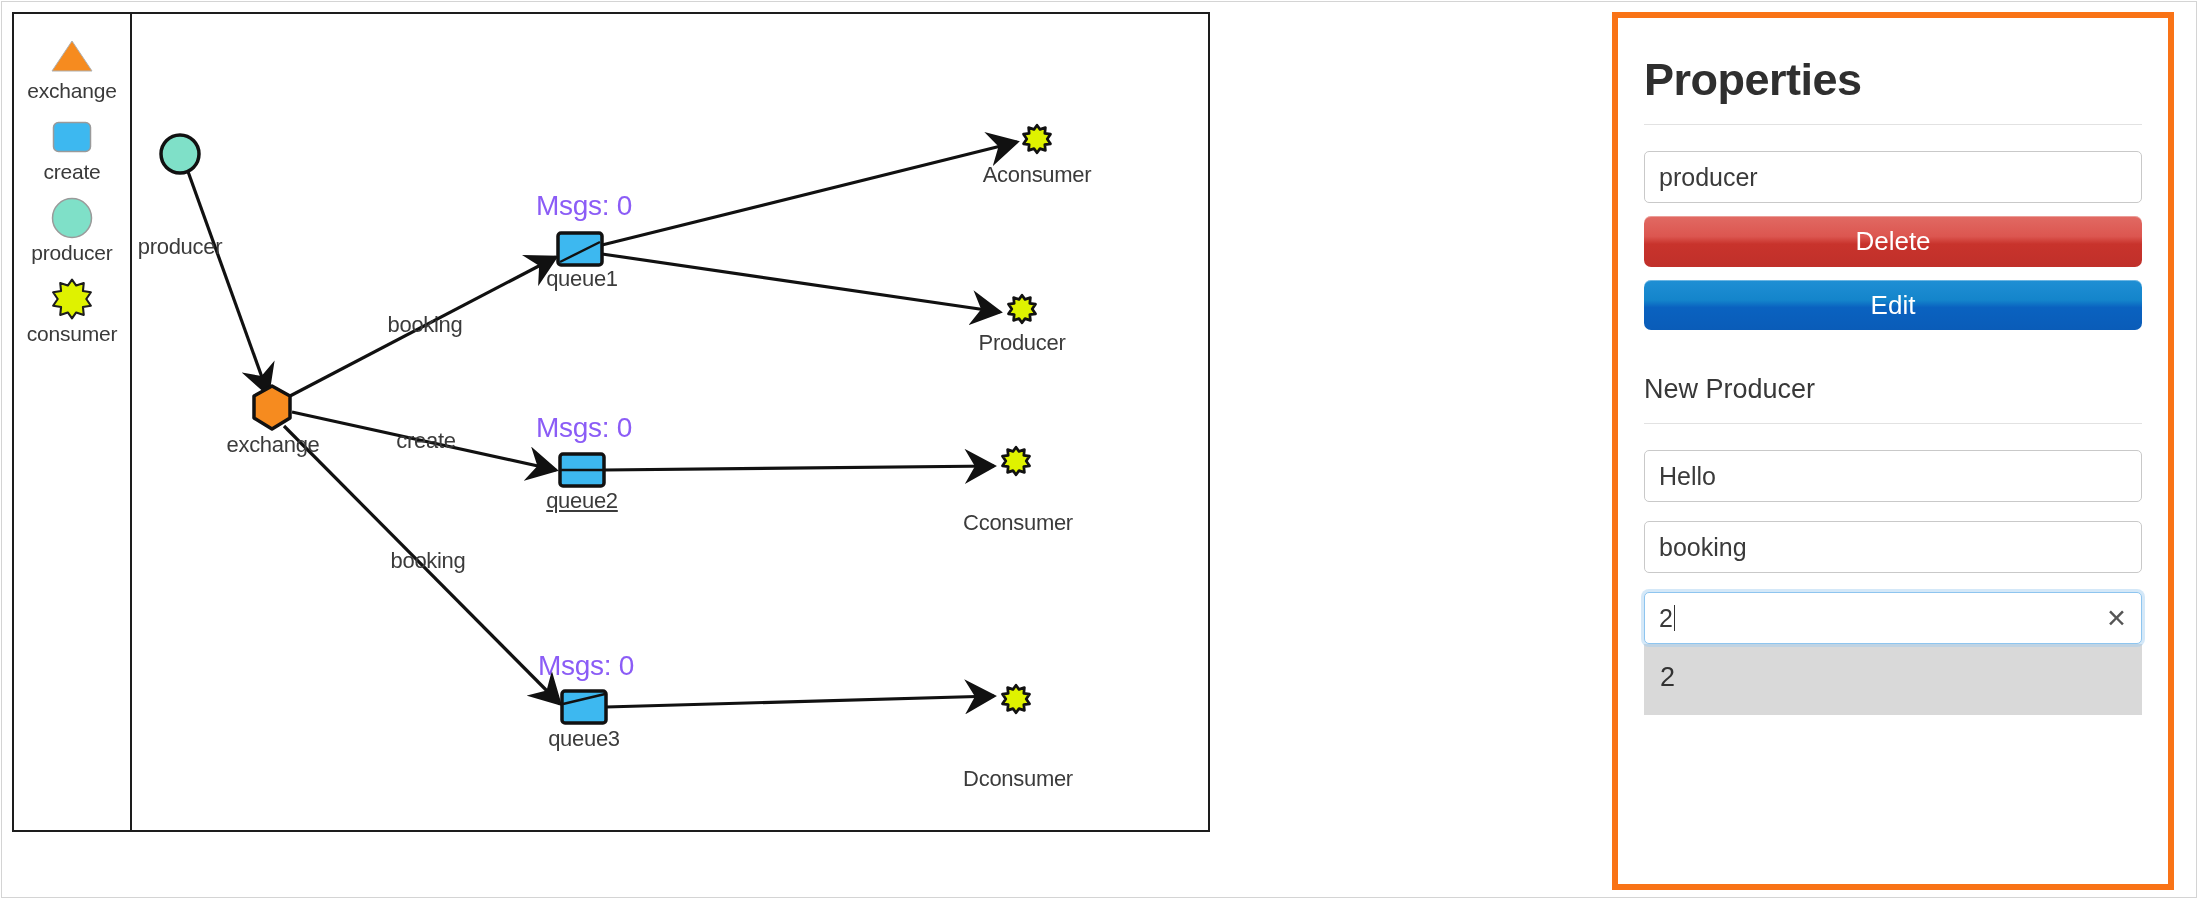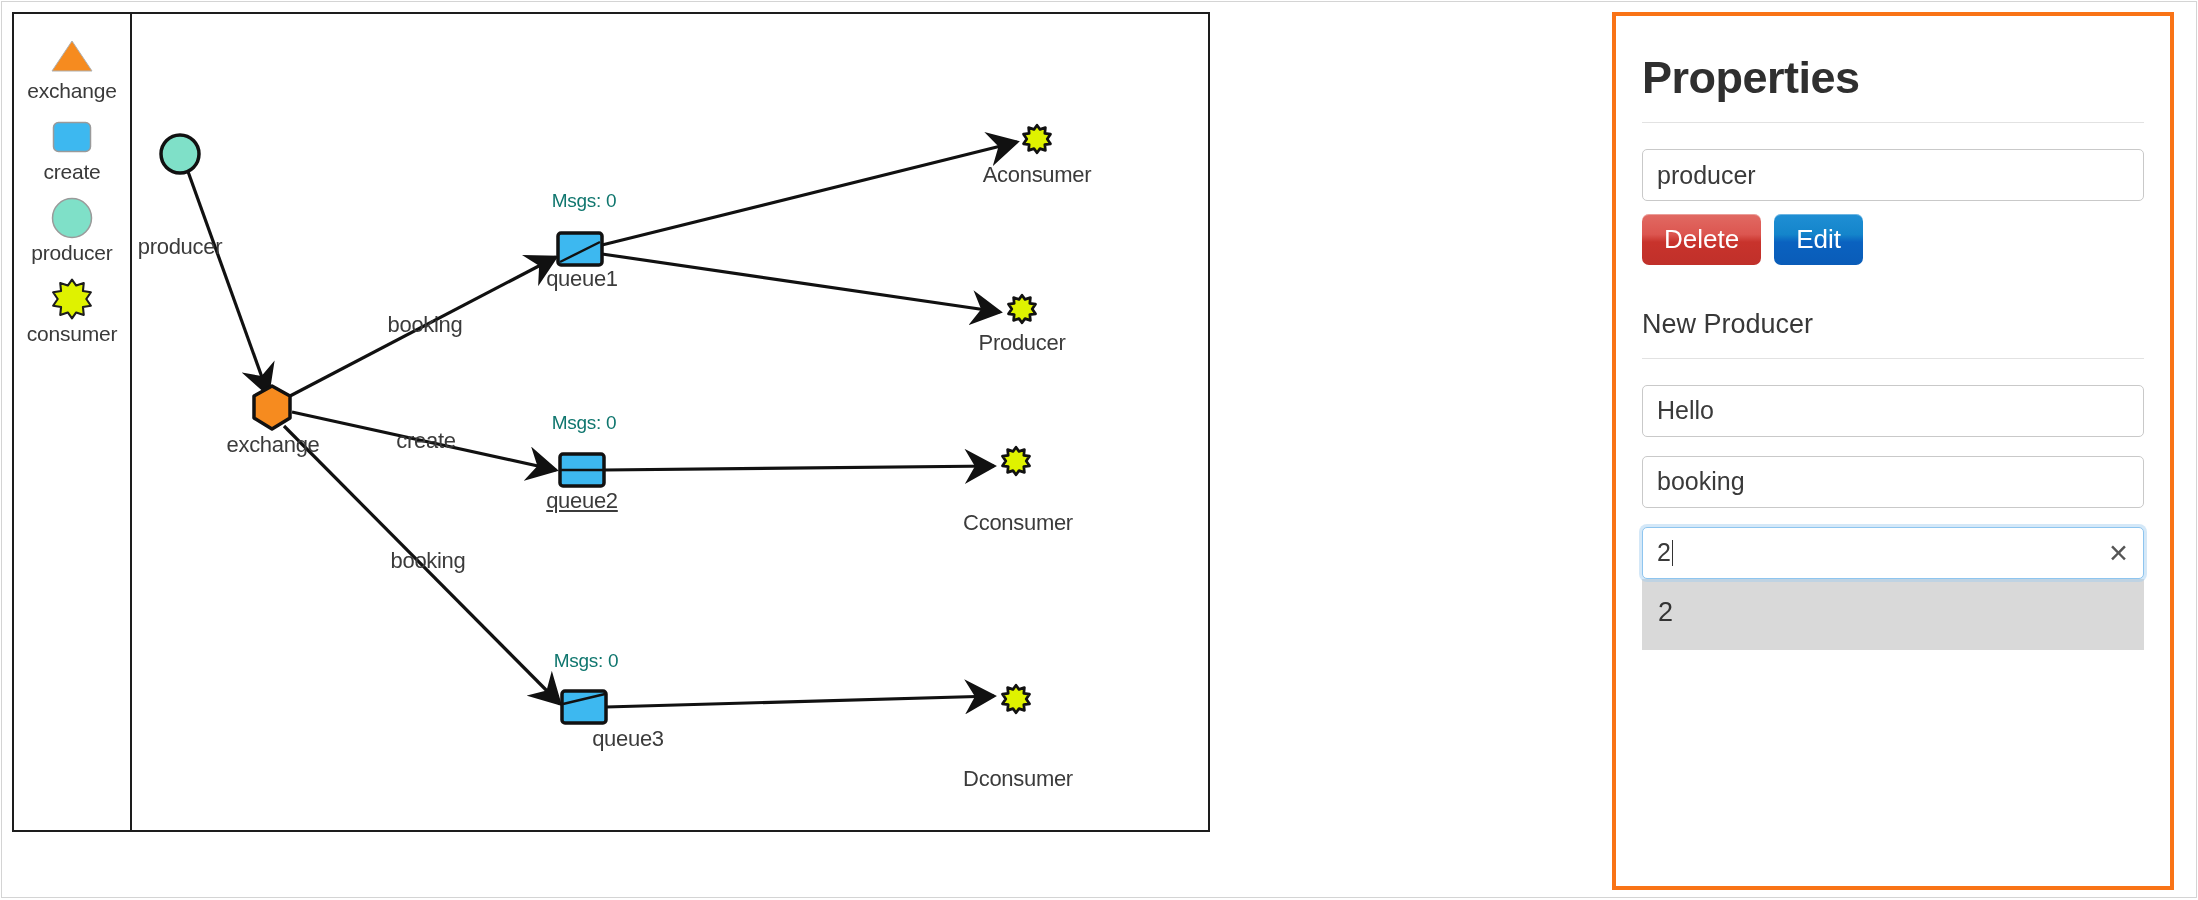--- a/index.html
+++ b/index.html
@@ -74,33 +74,33 @@
   .edge-label {
     position: absolute;
     font-size: 22px;
     color: #3b3b3b;
     white-space: nowrap;
     transform: translateX(-50%);
     letter-spacing: -0.3px;
   }
   .msgs-label {
     position: absolute;
-    font-size: 19px;
-    color: #0f766e;
+    font-size: 28px;
+    color: #8b5cf6;
     white-space: nowrap;
     transform: translateX(-50%);
     letter-spacing: -0.3px;
   }
 
   
   .properties-panel {
     position: absolute;
     left: 1612px; top: 12px;
     width: 562px; height: 878px;
-    border: 4px solid #f97316;
+    border: 6px solid #f97316;
     background: #ffffff;
     padding: 24px 26px 0 26px;
     overflow: hidden;
   }
   .props-title {
     font-size: 45px;
     font-weight: bold;
     color: #2f2f2f;
     letter-spacing: -0.5px;
     margin-top: 12px;
@@ -121,21 +121,21 @@
     height: 52px;
     border: 1px solid #c9c9c9;
     border-radius: 5px;
     background: #ffffff;
     display: flex;
     align-items: center;
     padding: 0 14px;
     font-size: 25px;
     color: #3a3a3a;
   }
-  .btn-row { margin-top: 13px; display: flex; gap: 13px; }
+  .btn-row { margin-top: 13px; display: flex; gap: 13px; flex-direction: column; }
   .btn {
     border: none;
     border-radius: 7px;
     color: #ffffff;
     font-size: 26px;
     font-family: "Liberation Sans", sans-serif;
     padding: 11px 22px;
     cursor: pointer;
     line-height: 1.1;
   }
@@ -302,21 +302,21 @@
     <div class="node-label" style="left:48px;  top:220px;">producer</div>
     <div class="node-label" style="left:141px; top:418px;">exchange</div>
 
     <div class="msgs-label" style="left:452px; top:176px;">Msgs: 0</div>
     <div class="node-label" style="left:450px; top:252px;">queue1</div>
 
     <div class="msgs-label" style="left:452px; top:398px;">Msgs: 0</div>
     <div class="node-label" style="left:450px; top:474px;text-decoration:underline;">queue2</div>
 
     <div class="msgs-label" style="left:454px; top:636px;">Msgs: 0</div>
-    <div class="node-label" style="left:452px; top:712px;margin-left:44px;">queue3</div>
+    <div class="node-label" style="left:452px; top:712px;">queue3</div>
 
     <div class="node-label" style="left:905px; top:148px;">Aconsumer</div>
     <div class="node-label" style="left:890px; top:316px;">Producer</div>
     <div class="node-label" style="left:886px; top:496px;">Cconsumer</div>
     <div class="node-label" style="left:886px; top:706px;margin-top:46px;">Dconsumer</div>
 
     <div class="edge-label" style="left:293px; top:298px;">booking</div>
     <div class="edge-label" style="left:294px; top:414px;">create</div>
     <div class="edge-label" style="left:296px; top:534px;">booking</div>
   </div>

